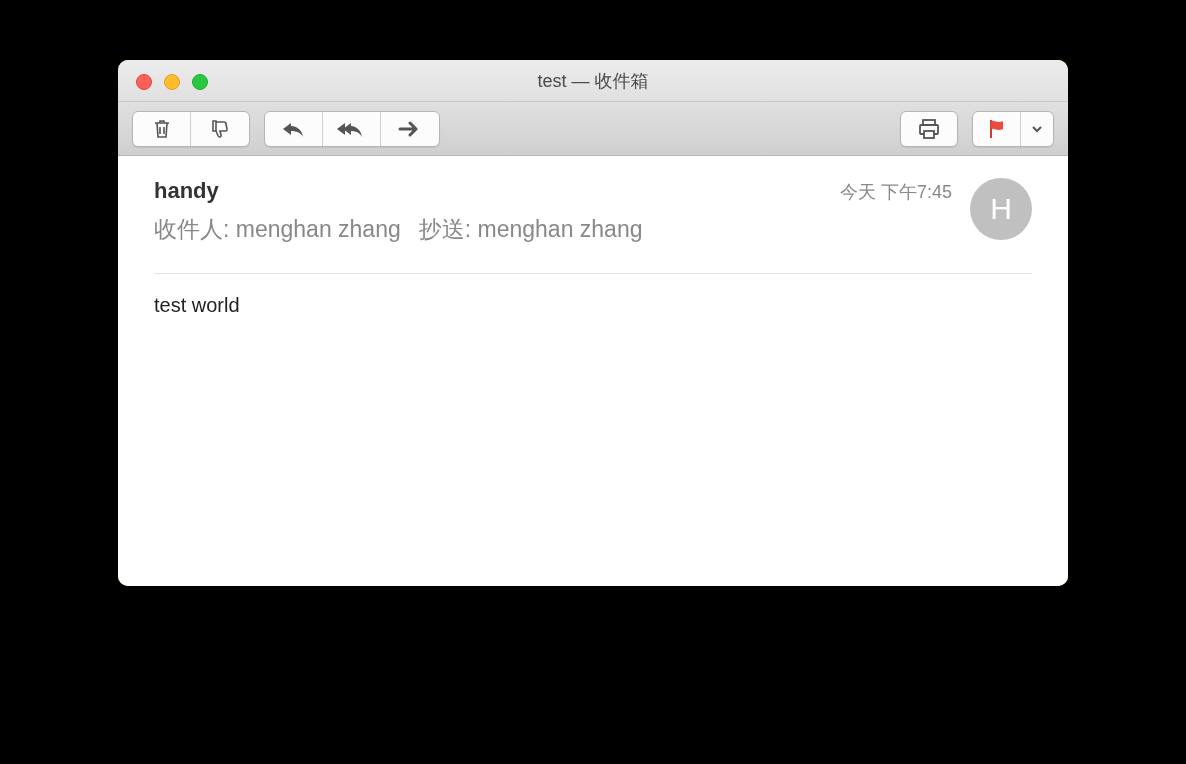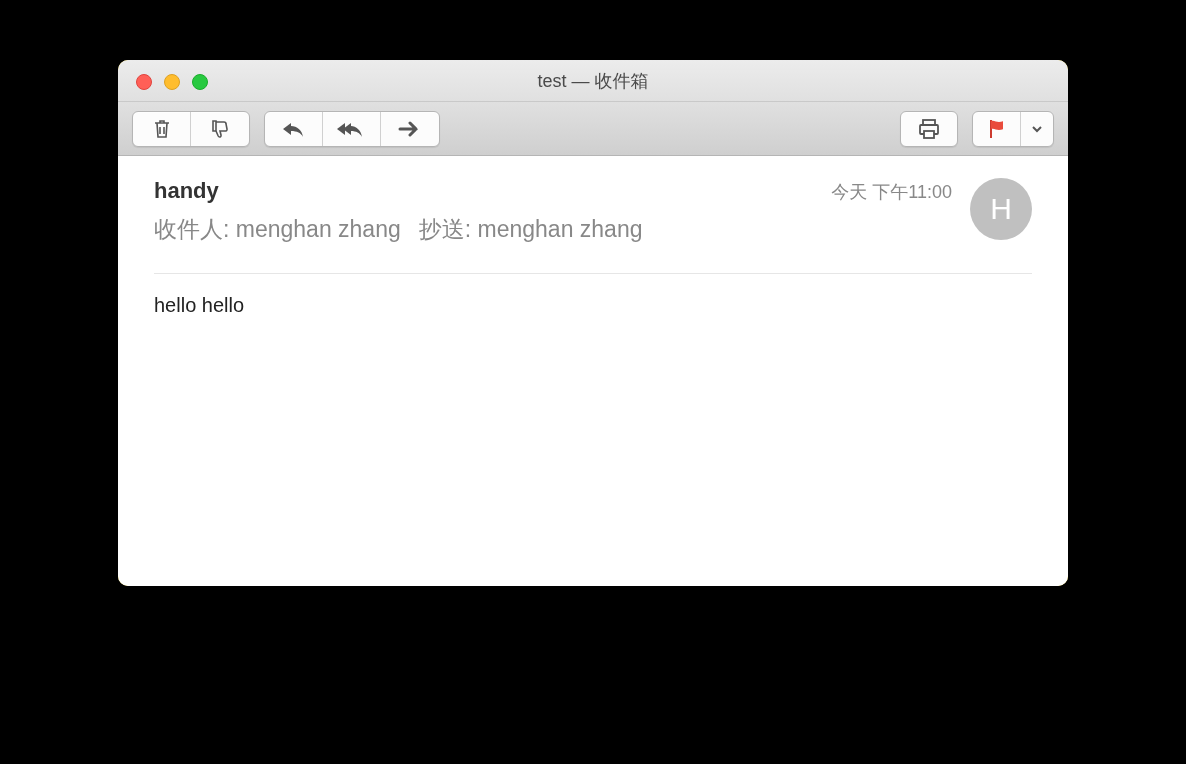--- a/index.html
+++ b/index.html
@@ -225,19 +225,19 @@
     <div class="header-row">
       <div class="header-left">
         <div class="sender">handy</div>
         <div class="recips">
           <span><span class="label">收件人:</span>
           <span class="val">menghan zhang</span></span>
           <span><span class="label">抄送:</span>
           <span class="val">menghan zhang</span></span>
         </div>
       </div>
-      <div class="timestamp">今天 下午11:00</div>
+      <div class="timestamp">今天 下午7:45</div>
       <div class="avatar">H</div>
     </div>
     <hr class="divider">
-    <div class="body-text">hello hello</div>
+    <div class="body-text">test world</div>
   </div>
 </div>
 
 </body></html>

